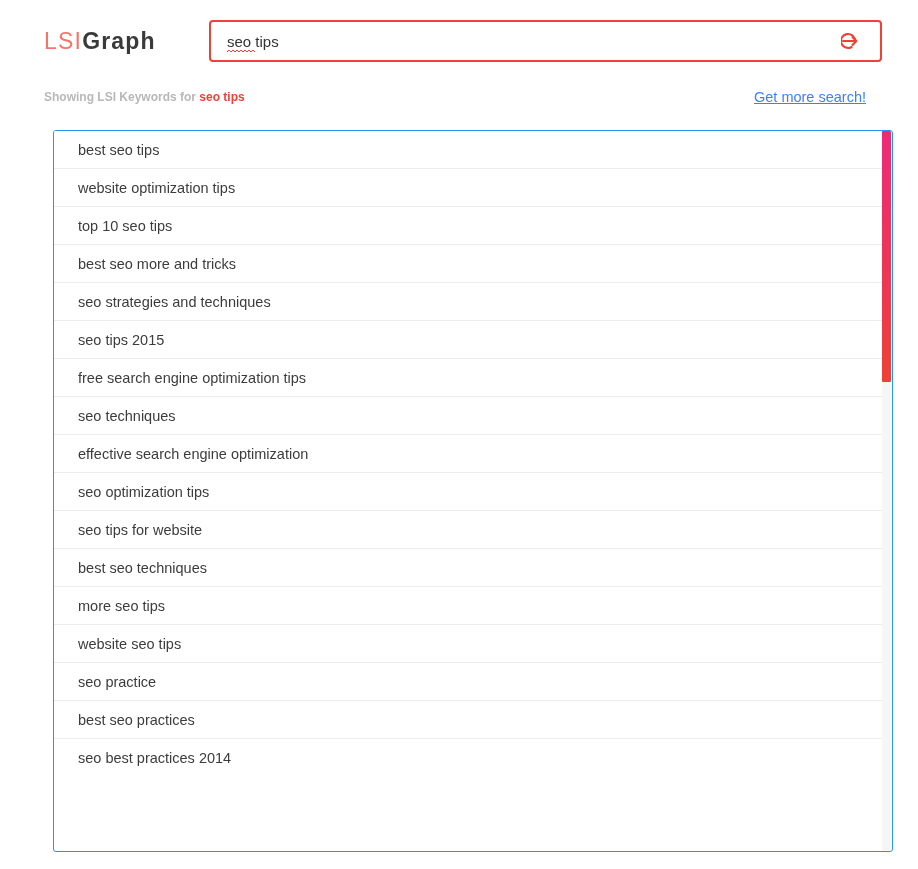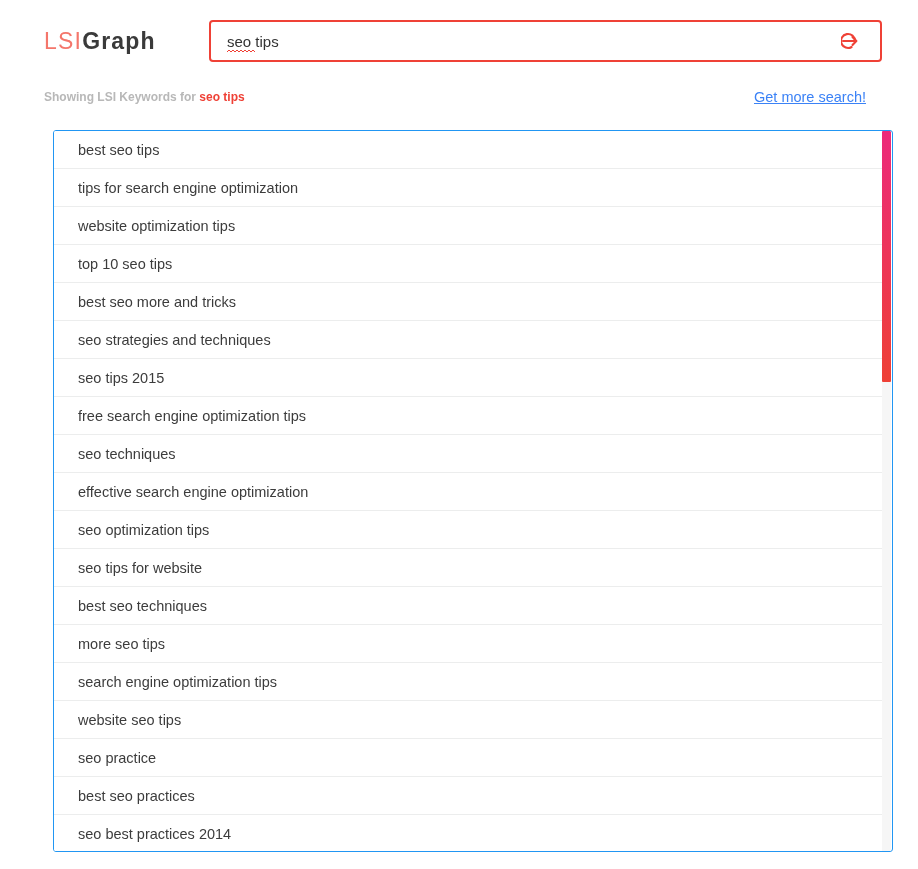--- a/index.html
+++ b/index.html
@@ -223,34 +223,32 @@
   <div class="subheader">
     <div class="showing">
       <span>Showing LSI Keywords for </span><span class="query">seo tips</span>
     </div>
     <div class="get-more">Get more search!</div>
   </div>
 
   <div class="results-panel">
     <div class="results-scroll" id="results-list">
         <div class="result-row"><span>best seo tips</span></div>
-        <div class="result-row"><span>tips for search engine optimization</span></div>
         <div class="result-row"><span>website optimization tips</span></div>
         <div class="result-row"><span>top 10 seo tips</span></div>
         <div class="result-row"><span>best seo more and tricks</span></div>
         <div class="result-row"><span>seo strategies and techniques</span></div>
         <div class="result-row"><span>seo tips 2015</span></div>
         <div class="result-row"><span>free search engine optimization tips</span></div>
         <div class="result-row"><span>seo techniques</span></div>
         <div class="result-row"><span>effective search engine optimization</span></div>
         <div class="result-row"><span>seo optimization tips</span></div>
         <div class="result-row"><span>seo tips for website</span></div>
         <div class="result-row"><span>best seo techniques</span></div>
         <div class="result-row"><span>more seo tips</span></div>
-        <div class="result-row"><span>search engine optimization tips</span></div>
         <div class="result-row"><span>website seo tips</span></div>
         <div class="result-row"><span>seo practice</span></div>
         <div class="result-row"><span>best seo practices</span></div>
         <div class="result-row"><span>seo best practices 2014</span></div>
       </div>
     <div class="scrollbar-track">
       <div class="scrollbar-thumb" id="scroll-thumb" style="height: 251px; background: linear-gradient(rgb(236, 42, 123) 0%, rgb(238, 64, 54) 100%);"></div>
     </div>
   </div>
 

